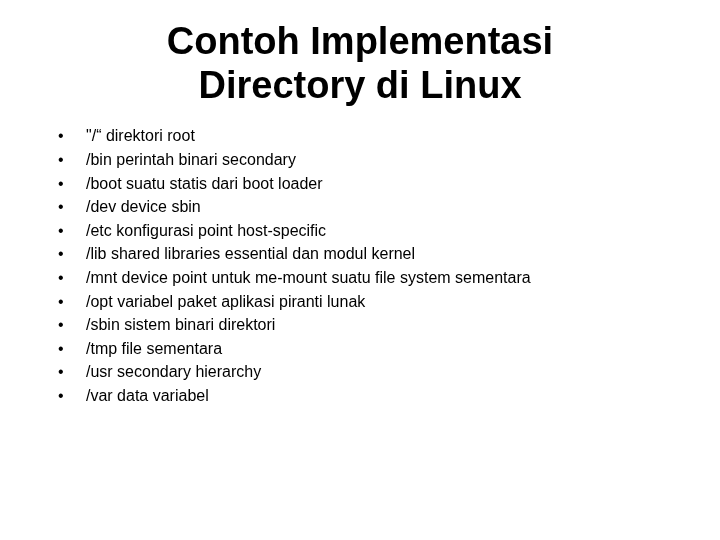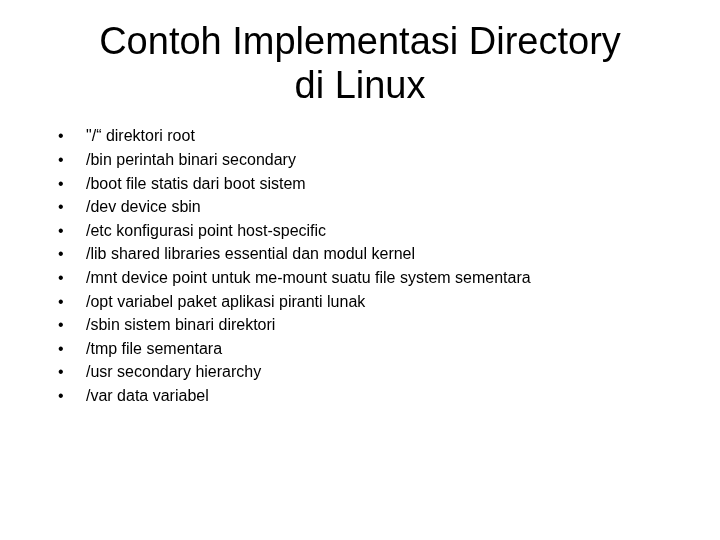--- a/index.html
+++ b/index.html
@@ -10,21 +10,21 @@
     body {
       width: 720px;
       height: 540px;
       background: #ffffff;
       font-family: Arial, Helvetica, sans-serif;
       color: #000000;
       padding: 20px 40px;
     }
     .title {
       font-size: 38px;
-      font-weight: 400;
+      font-weight: 700;
       text-align: center;
       line-height: 1.15;
       margin-bottom: 18px;
       padding: 0 40px;
     }
     .bullet-list {
       list-style: none;
       padding-left: 18px;
     }
     .bullet-item {
@@ -52,21 +52,21 @@
   <li class="bullet-item">
     <span class="bullet-marker">•</span>
     <span class="bullet-text">"/“ direktori root</span>
   </li>
   <li class="bullet-item">
     <span class="bullet-marker">•</span>
     <span class="bullet-text">/bin perintah binari secondary</span>
   </li>
   <li class="bullet-item">
     <span class="bullet-marker">•</span>
-    <span class="bullet-text">/boot file statis dari boot sistem</span>
+    <span class="bullet-text">/boot suatu statis dari boot loader</span>
   </li>
   <li class="bullet-item">
     <span class="bullet-marker">•</span>
     <span class="bullet-text">/dev device sbin</span>
   </li>
   <li class="bullet-item">
     <span class="bullet-marker">•</span>
     <span class="bullet-text">/etc konfigurasi point host-specific</span>
   </li>
   <li class="bullet-item">

